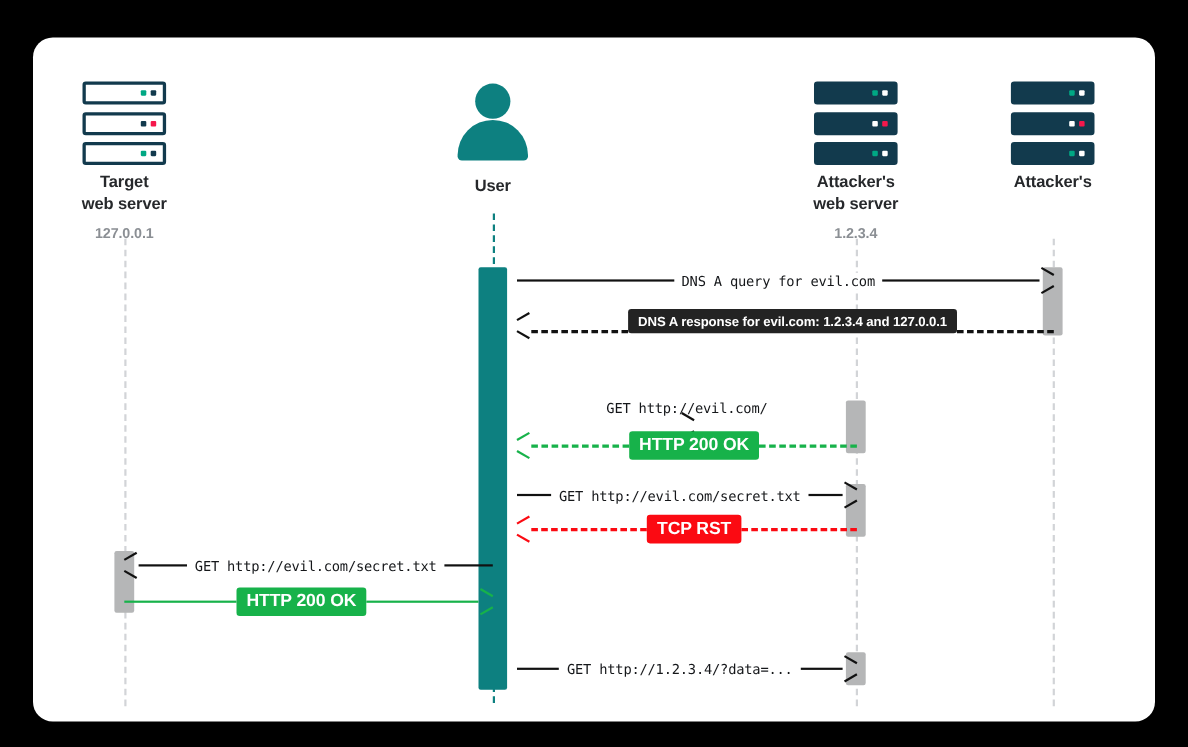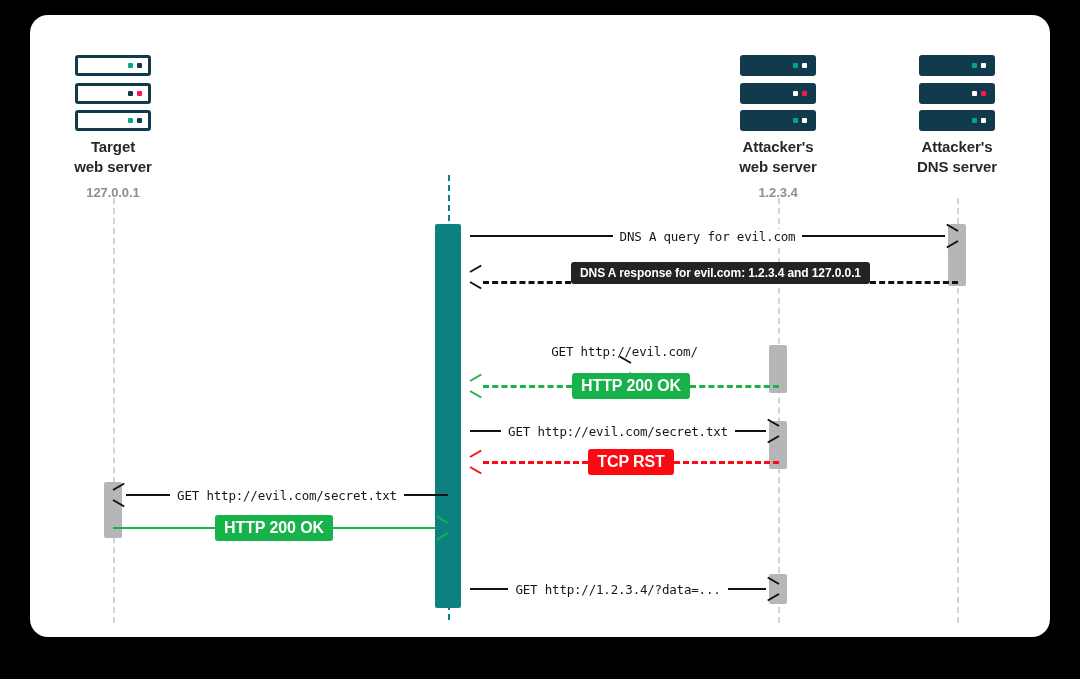--- a/index.html
+++ b/index.html
@@ -15,21 +15,21 @@
   #canvas {
     position: relative;
     width: 1080px;
     height: 679px;
     background: #000000;
   }
 
   #card {
     position: absolute;
     left: 30px;
-    top: 15px;
+    top: 34px;
     width: 1020px;
     height: 622px;
     background: #ffffff;
     border-radius: 18px;
   }
 
   
   .participant {
     position: absolute;
     width: 180px;
@@ -222,20 +222,29 @@
           <span class="led dark"></span>
         </div>
       </div>
       <div class="title">
         <div>Target</div>
         <div>web server</div>
       </div>
       <div class="ip">127.0.0.1</div>
     </div>
 
+    <div class="participant" style="left:418px; top:40px;">
+      <div class="user-icon">
+        <div class="head"></div>
+        <div class="body"></div>
+      </div>
+      <div class="title">
+        <div>User</div>
+      </div>
+    </div>
 
     <div class="participant" style="left:748px; top:40px;">
       <div class="server-icon">
         <div class="server-unit filled">
           <span class="led green"></span>
           <span class="led white"></span>
         </div>
         <div class="server-unit filled">
           <span class="led white"></span>
           <span class="led red"></span>
@@ -262,21 +271,20 @@
           <span class="led white"></span>
           <span class="led red"></span>
         </div>
         <div class="server-unit filled">
           <span class="led green"></span>
           <span class="led white"></span>
         </div>
       </div>
       <div class="title">
         <div>Attacker's</div>
-        <div>DNS server</div>
       </div>
     </div>
 
     <div class="activation teal" style="left:418px; top:209px; height:384px;"></div>
 
     <div class="activation gray" style="left:927px; top:209px; height:62px;"></div>
 
     <div class="activation gray" style="left:748px; top:330px; height:48px;"></div>
 
     <div class="activation gray" style="left:748px; top:406px; height:48px;"></div>

